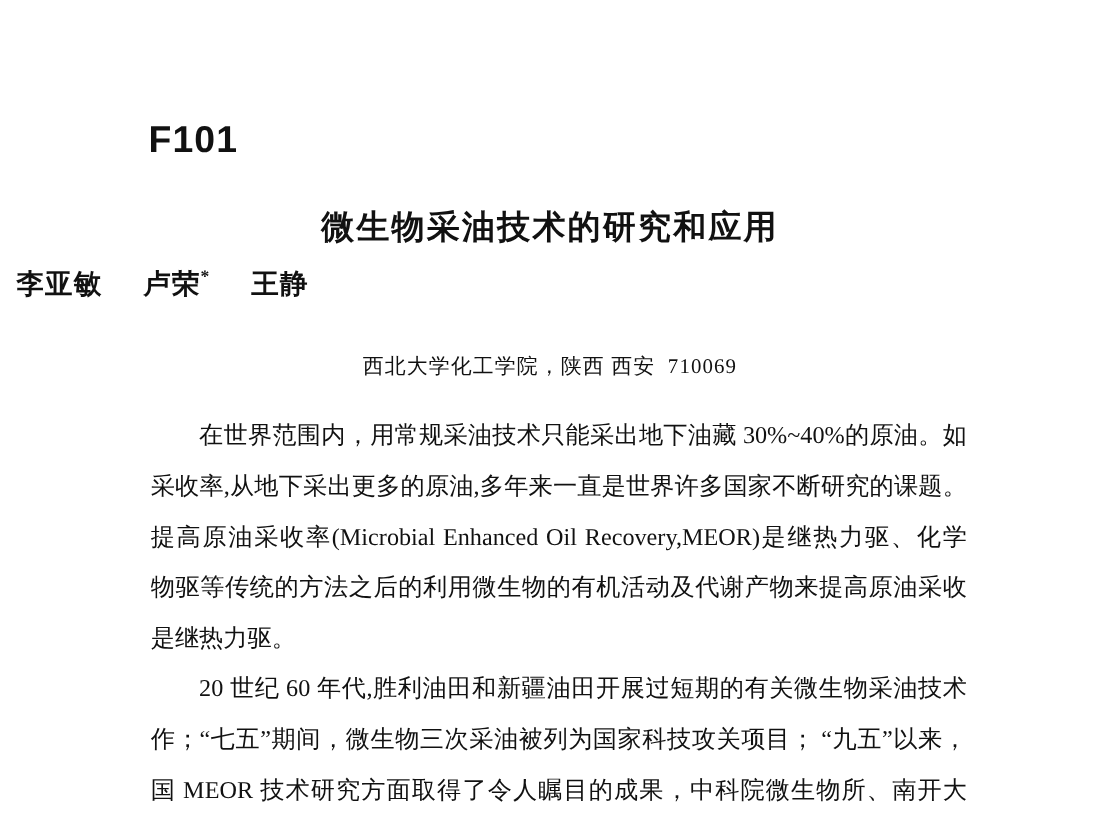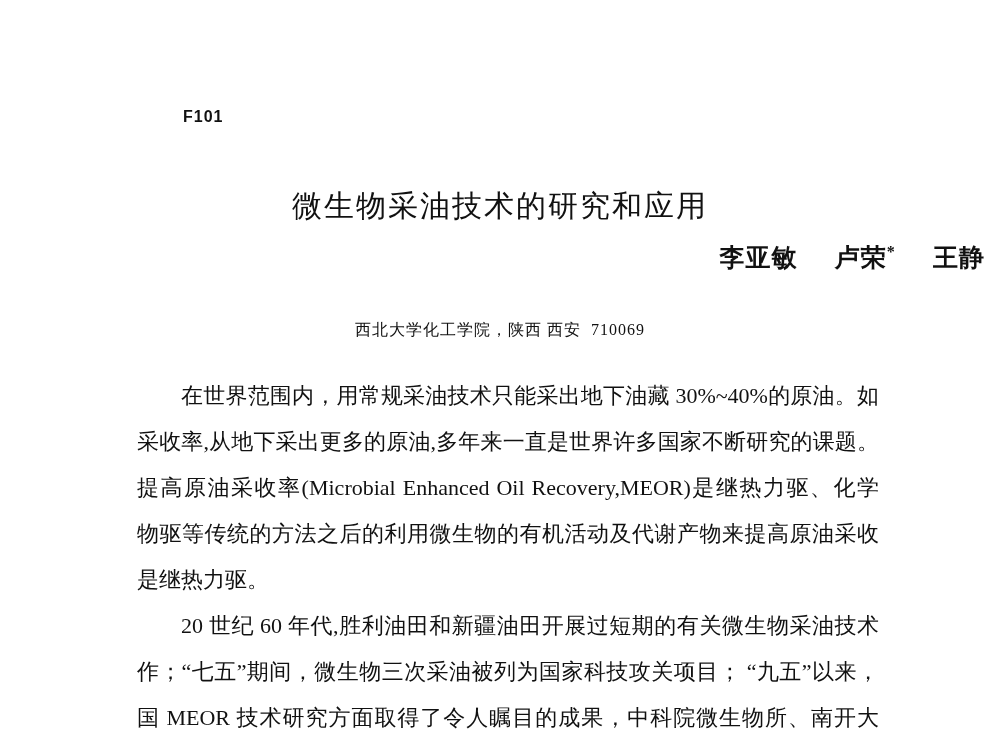--- a/index.html
+++ b/index.html
@@ -16,60 +16,59 @@
     font-family: "Liberation Serif", "DejaVu Serif", serif;
     overflow: hidden;
     margin: 0 auto;
   }
   .page-label {
     position: absolute;
     left: 135px;
     top: 108px;
     font-family: "Liberation Sans", "DejaVu Sans", sans-serif;
     font-weight: bold;
-    font-size: 16px;
+    font-size: 34px;
     letter-spacing: 1px;
-    margin-left: 48px;
   }
   .paper-title {
     position: absolute;
     left: 0;
     top: 166px;
     width: 1000px;
     text-align: center;
-    font-weight: normal;
+    font-weight: bold;
     font-size: 30px;
     letter-spacing: 2px;
   }
   .authors {
     position: absolute;
     left: 0;
     top: 241px;
     width: 1000px;
-    text-align: right;
+    text-align: left;
     font-weight: bold;
     font-size: 25px;
     letter-spacing: 1px;
   }
   .author {
     margin: 0 15px;
     position: relative;
   }
   .author .sup {
     font-size: 16px;
     vertical-align: super;
     line-height: 0;
   }
   .affiliation {
     position: absolute;
     left: 0;
     top: 320px;
     width: 1000px;
     text-align: center;
-    font-size: 16px;
+    font-size: 19px;
     letter-spacing: 1px;
     white-space: pre;
   }
   .body-text {
     position: absolute;
     left: 137px;
     top: 373px;
     width: 742px;
     font-size: 22px;
   }

